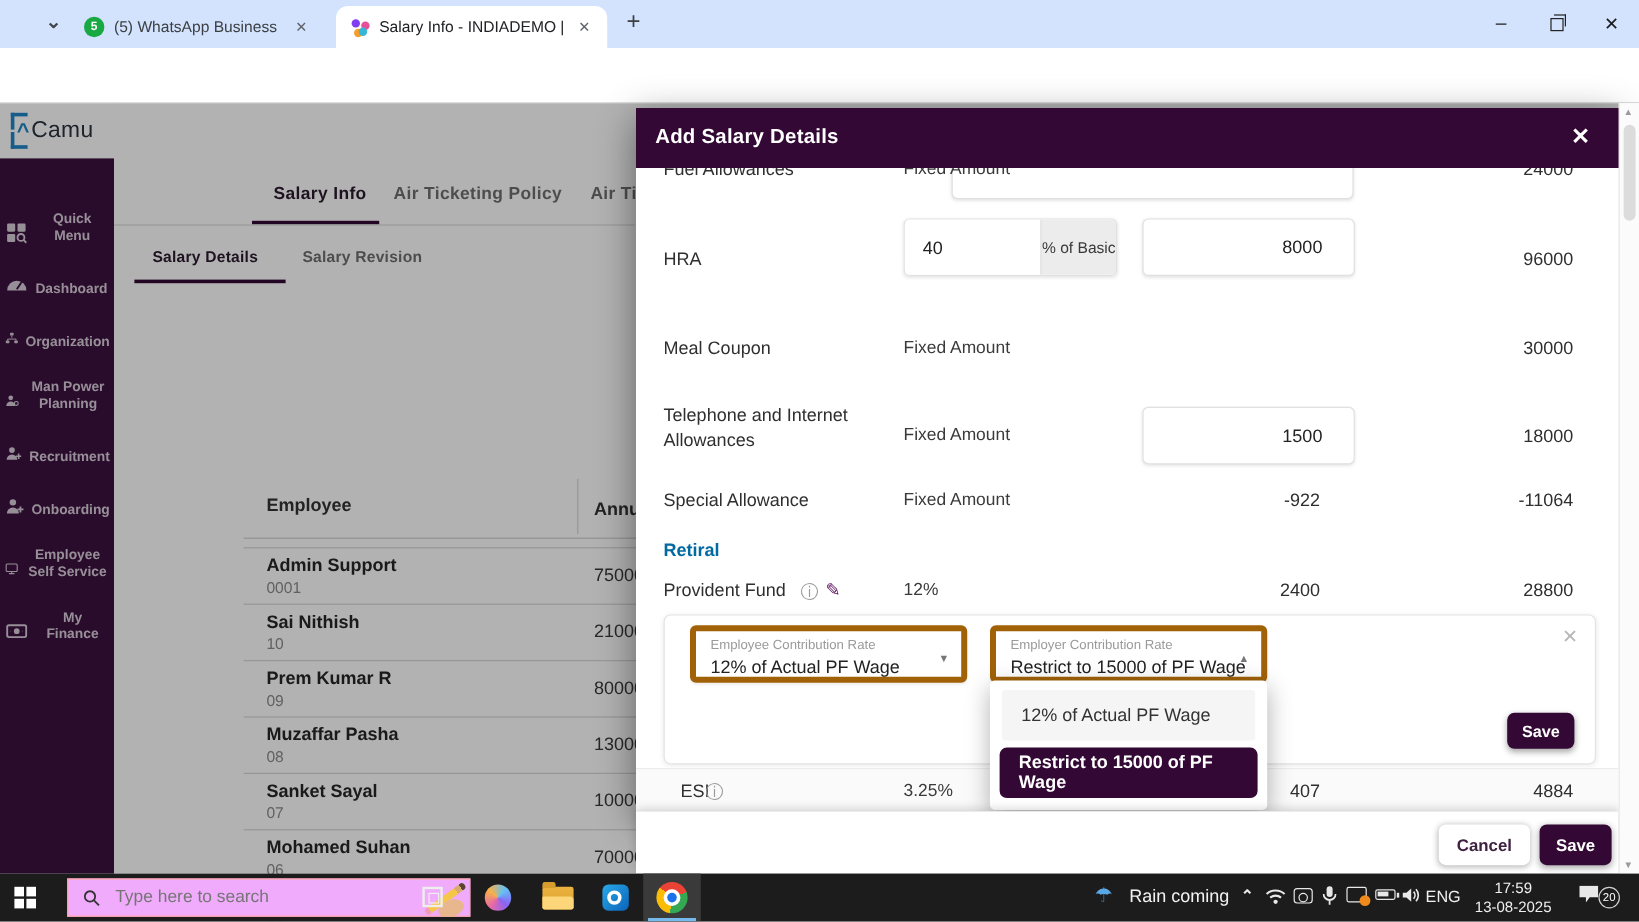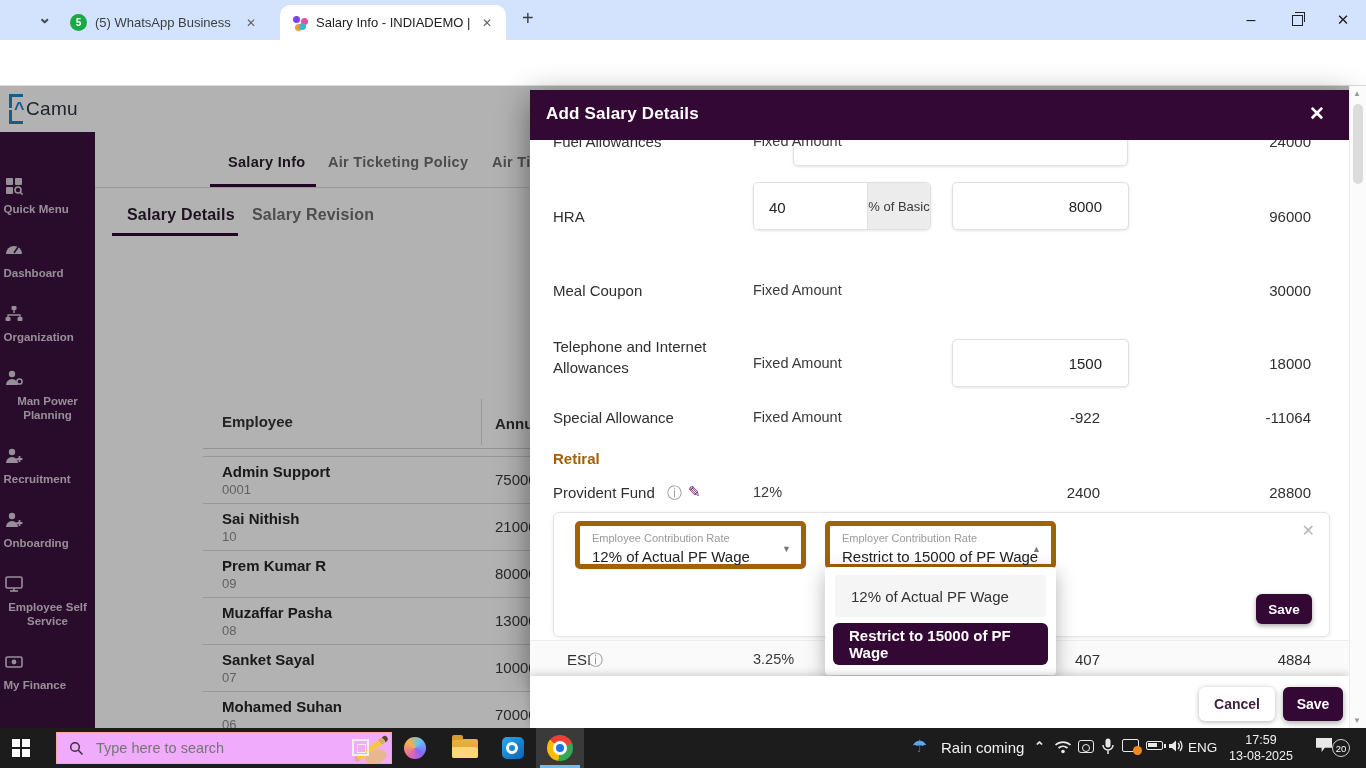--- a/index.html
+++ b/index.html
@@ -57,32 +57,32 @@
   
   #page{position:absolute;left:0;top:86px;width:1349px;height:642px;background:#fff;}
   #logo-box{position:absolute;left:0;top:0;width:95px;height:46px;background:#fff;}
   #logo{position:absolute;left:9px;top:8px;width:66px;height:30px;}
   #logo::before{content:"";position:absolute;left:0;top:0;width:11px;height:11px;border-left:3px solid #2086c8;border-top:3px solid #2086c8;}
   #logo::after{content:"";position:absolute;left:0;bottom:0;width:11px;height:11px;border-left:3px solid #2086c8;border-bottom:3px solid #2086c8;}
   #logo-caret{position:absolute;left:5px;top:5px;color:#2086c8;font-weight:bold;font-size:18px;}
   #logo-text{position:absolute;left:17px;top:4px;color:#2b3440;font-weight:normal;font-size:19px;letter-spacing:.3px;}
   #sidebar{position:absolute;left:0;top:46px;width:95px;height:596px;background:#3c1040;
            display:flex;flex-direction:column;align-items:center;padding-top:44px;box-sizing:border-box;gap:24px;}
-  .sbi{display:flex;flex-direction:column;align-items:flex-start;gap:6px;width:88px;cursor:pointer;}
+  .sbi{display:flex;flex-direction:row;align-items:flex-end;gap:6px;width:88px;cursor:pointer;}
   .sbi span{font-size:11.5px;font-weight:bold;color:#d9cdd9;text-align:center;line-height:14px;}
   .sbi svg{display:block;}
   #main-tabs{position:absolute;left:95px;top:54px;width:434px;height:48px;background:#fff;}
   .mtab{position:absolute;top:14px;font-size:14.5px;font-weight:bold;letter-spacing:.3px;color:#6f6f6f;cursor:pointer;white-space:nowrap;}
   #mtab0{left:133px;color:#2b1a2e;}
   #mtab1{left:233px;}
   #mtab2{left:397px;width:133px;overflow:hidden;}
   #mtab-underline{position:absolute;left:115px;top:44px;width:106px;height:3px;background:#330834;}
   #tabs-divider{position:absolute;left:95px;top:101px;width:434px;height:1px;background:#dcdcdc;}
   #subtab-card{position:absolute;left:95px;top:103px;width:434px;height:539px;background:#fff;border-radius:10px 0 0 0;}
-  .stab{position:absolute;top:17px;font-size:16px;font-weight:bold;letter-spacing:.2px;color:#6f6f6f;cursor:pointer;}
+  .stab{position:absolute;top:17px;font-size:13px;font-weight:bold;letter-spacing:.2px;color:#6f6f6f;cursor:pointer;}
   #stab0{left:32px;color:#2b1a2e;}
   #stab1{left:157px;}
   #stab-underline{position:absolute;left:17px;top:44px;width:126px;height:3px;background:#330834;}
   
   #emp-table{position:absolute;left:108px;top:206px;width:450px;}
   #emp-head{position:relative;height:53px;border-bottom:1px solid #d2d2d2;}
   #emp-head .h1{position:absolute;left:19px;top:18px;font-size:15px;font-weight:bold;color:#333;}
   #emp-head .h2{position:absolute;left:292px;top:18px;font-size:15px;font-weight:bold;color:#333;}
   #emp-head .vline{position:absolute;left:278px;top:4px;width:1px;height:46px;background:#d8d8d8;}
   #emp-rows{margin-top:7px;}
@@ -124,21 +124,21 @@
   #meal-monthly{position:absolute;left:422px;top:126px;width:177px;height:48px;}
   #meal-annual{position:absolute;right:38px;top:142px;}
   #tel-label{position:absolute;left:23px;top:196px;width:170px;line-height:21px;}
   #tel-type{position:absolute;left:223px;top:215px;}
   #tel-monthly{position:absolute;left:422px;top:199px;width:177px;height:48px;}
   #tel-annual{position:absolute;right:38px;top:215px;}
   #spl-label{position:absolute;left:23px;top:269px;}
   #spl-type{position:absolute;left:223px;top:269px;}
   #spl-monthly{position:absolute;right:249px;top:269px;}
   #spl-annual{position:absolute;right:38px;top:269px;}
-  #retiral-head{position:absolute;left:23px;top:310px;font-size:15px;font-weight:bold;color:#a16207;text-align:right;}
+  #retiral-head{position:absolute;left:23px;top:310px;font-size:15px;font-weight:bold;color:#0369a1;text-align:right;}
   #pf-label{position:absolute;left:23px;top:344px;}
   #pf-info{position:absolute;left:137px;top:344px;color:#9a9a9a;font-size:15px;cursor:pointer;}
   #pf-edit{position:absolute;left:158px;top:343px;color:#5c0b5e;font-size:15px;cursor:pointer;}
   #pf-rate{position:absolute;left:223px;top:344px;}
   #pf-monthly{position:absolute;right:249px;top:344px;}
   #pf-annual{position:absolute;right:38px;top:344px;}
   #pf-panel{position:absolute;left:23px;top:372px;width:777px;height:125px;background:#fff;border:1px solid #e4e4e4;
             border-radius:6px;box-shadow:0 1px 4px rgba(0,0,0,.08);box-sizing:border-box;}
   .selbox{position:absolute;height:48px;border:5px solid #a16207;border-radius:5px;background:#fff;box-sizing:border-box;
           box-shadow:0 1px 2px rgba(0,0,0,.06);cursor:pointer;}

